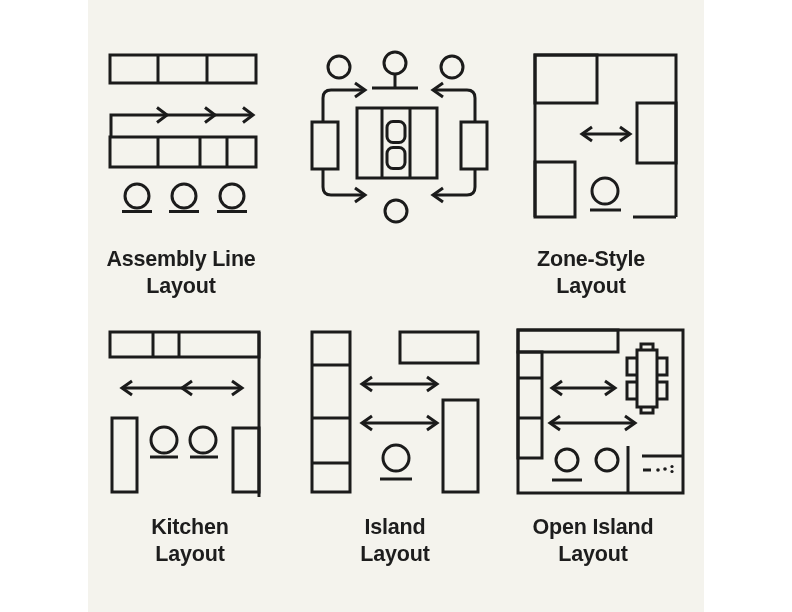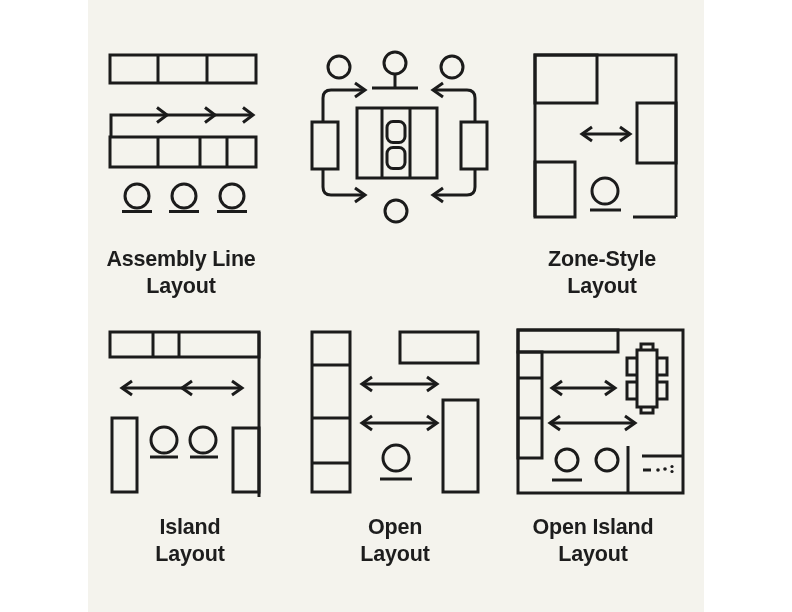--- a/index.html
+++ b/index.html
@@ -228,29 +228,29 @@
       <circle class="dot" cx="665" cy="469" r="1.8"></circle>
       <circle class="dot" cx="672" cy="466.5" r="1.6"></circle>
       <circle class="dot" cx="672" cy="471.5" r="1.6"></circle>
     </g>
   </svg>
 
   <div class="label" style="left:61px;top:246px">
     <div>Assembly Line</div>
     <div>Layout</div>
   </div>
-  <div class="label" style="left:482px;top:246px">
+  <div class="label" style="left:471px;top:246px">
     <div>Zone-Style</div>
     <div>Layout</div>
   </div>
   <div class="label" style="left:70px;top:514px">
+    <div>Kitchen</div>
+    <div>Layout</div>
+  </div>
+  <div class="label" style="left:275px;top:514px">
     <div>Island</div>
-    <div>Layout</div>
-  </div>
-  <div class="label" style="left:275px;top:514px">
-    <div>Open</div>
     <div>Layout</div>
   </div>
   <div class="label" style="left:473px;top:514px">
     <div>Open Island</div>
     <div>Layout</div>
   </div>
 </div>
 
 </body></html>

